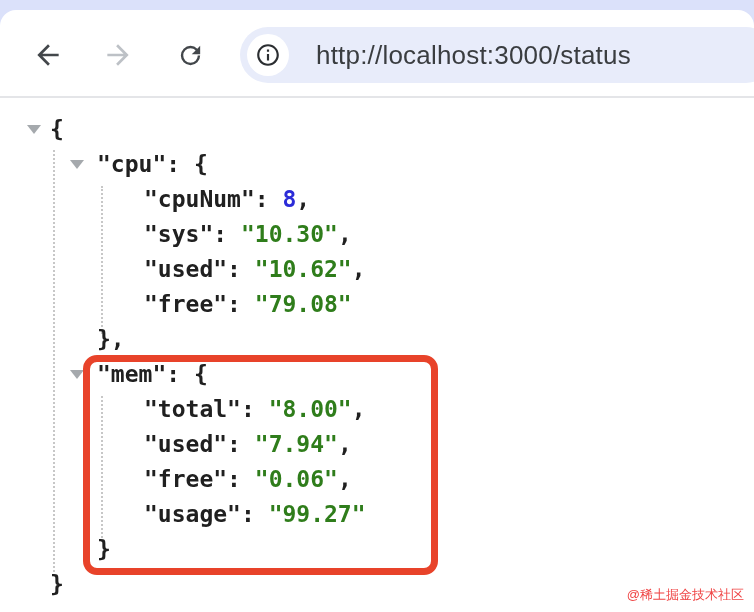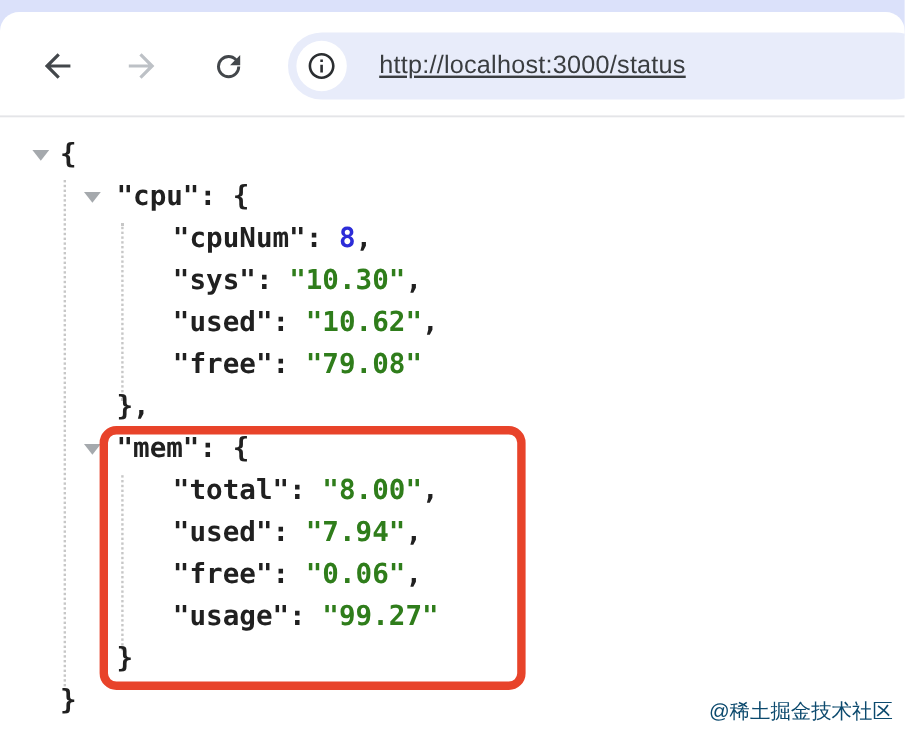--- a/index.html
+++ b/index.html
@@ -22,21 +22,21 @@
   .addr-bar{
     position:absolute;left:240px;top:17px;width:534px;height:56px;border-radius:28px;
     background:#e8ecfa;
   }
   .info-circle{
     position:absolute;left:7px;top:7px;width:42px;height:42px;border-radius:50%;background:#ffffff;
   }
   .info-circle svg{position:absolute;left:8px;top:8px;width:26px;height:26px;}
   .url-text{
     position:absolute;left:76px;top:0;height:56px;line-height:56px;
-    font-size:21px;color:#3a3d40;letter-spacing:0.2px;white-space:nowrap;text-decoration:underline;
+    font-size:26px;color:#3a3d40;letter-spacing:0.2px;white-space:nowrap;
   }
   
   .json-area{position:absolute;top:112px;left:0;width:754px;z-index:1;}
   .jline{
     height:35px;line-height:35px;white-space:pre;
     font-family:"DejaVu Sans Mono", monospace;font-size:23px;font-weight:600;color:#202020;
   }
   .lvl0{padding-left:50px;}
   .lvl1{padding-left:97px;}
   .lvl2{padding-left:144px;}
@@ -52,21 +52,21 @@
   .tri-mem{left:70px;top:370px;}
   .guide{position:absolute;width:0;border-left:2px dotted #c7c7c7;z-index:0;}
   .g1{left:53px;top:150px;height:426px;}
   .g2{left:101px;top:186px;height:148px;}
   .g3{left:101px;top:396px;height:146px;}
   .highlight-box{
     position:absolute;left:83px;top:355px;width:341px;height:206px;
     border:7px solid #e8432a;border-radius:14px;z-index:5;pointer-events:none;background:transparent;
   }
   .watermark{
-    position:absolute;right:10px;bottom:8px;font-size:17px;color:#0c4a6e;z-index:6;
+    position:absolute;right:10px;bottom:8px;font-size:13px;color:#ef4444;z-index:6;
   }
 </style>
 </head>
 <body>
 
 <div class="top-strip"></div>
 
 <div class="toolbar">
   <div class="nav-btn btn-back">
     <svg viewBox="0 0 24 24">

